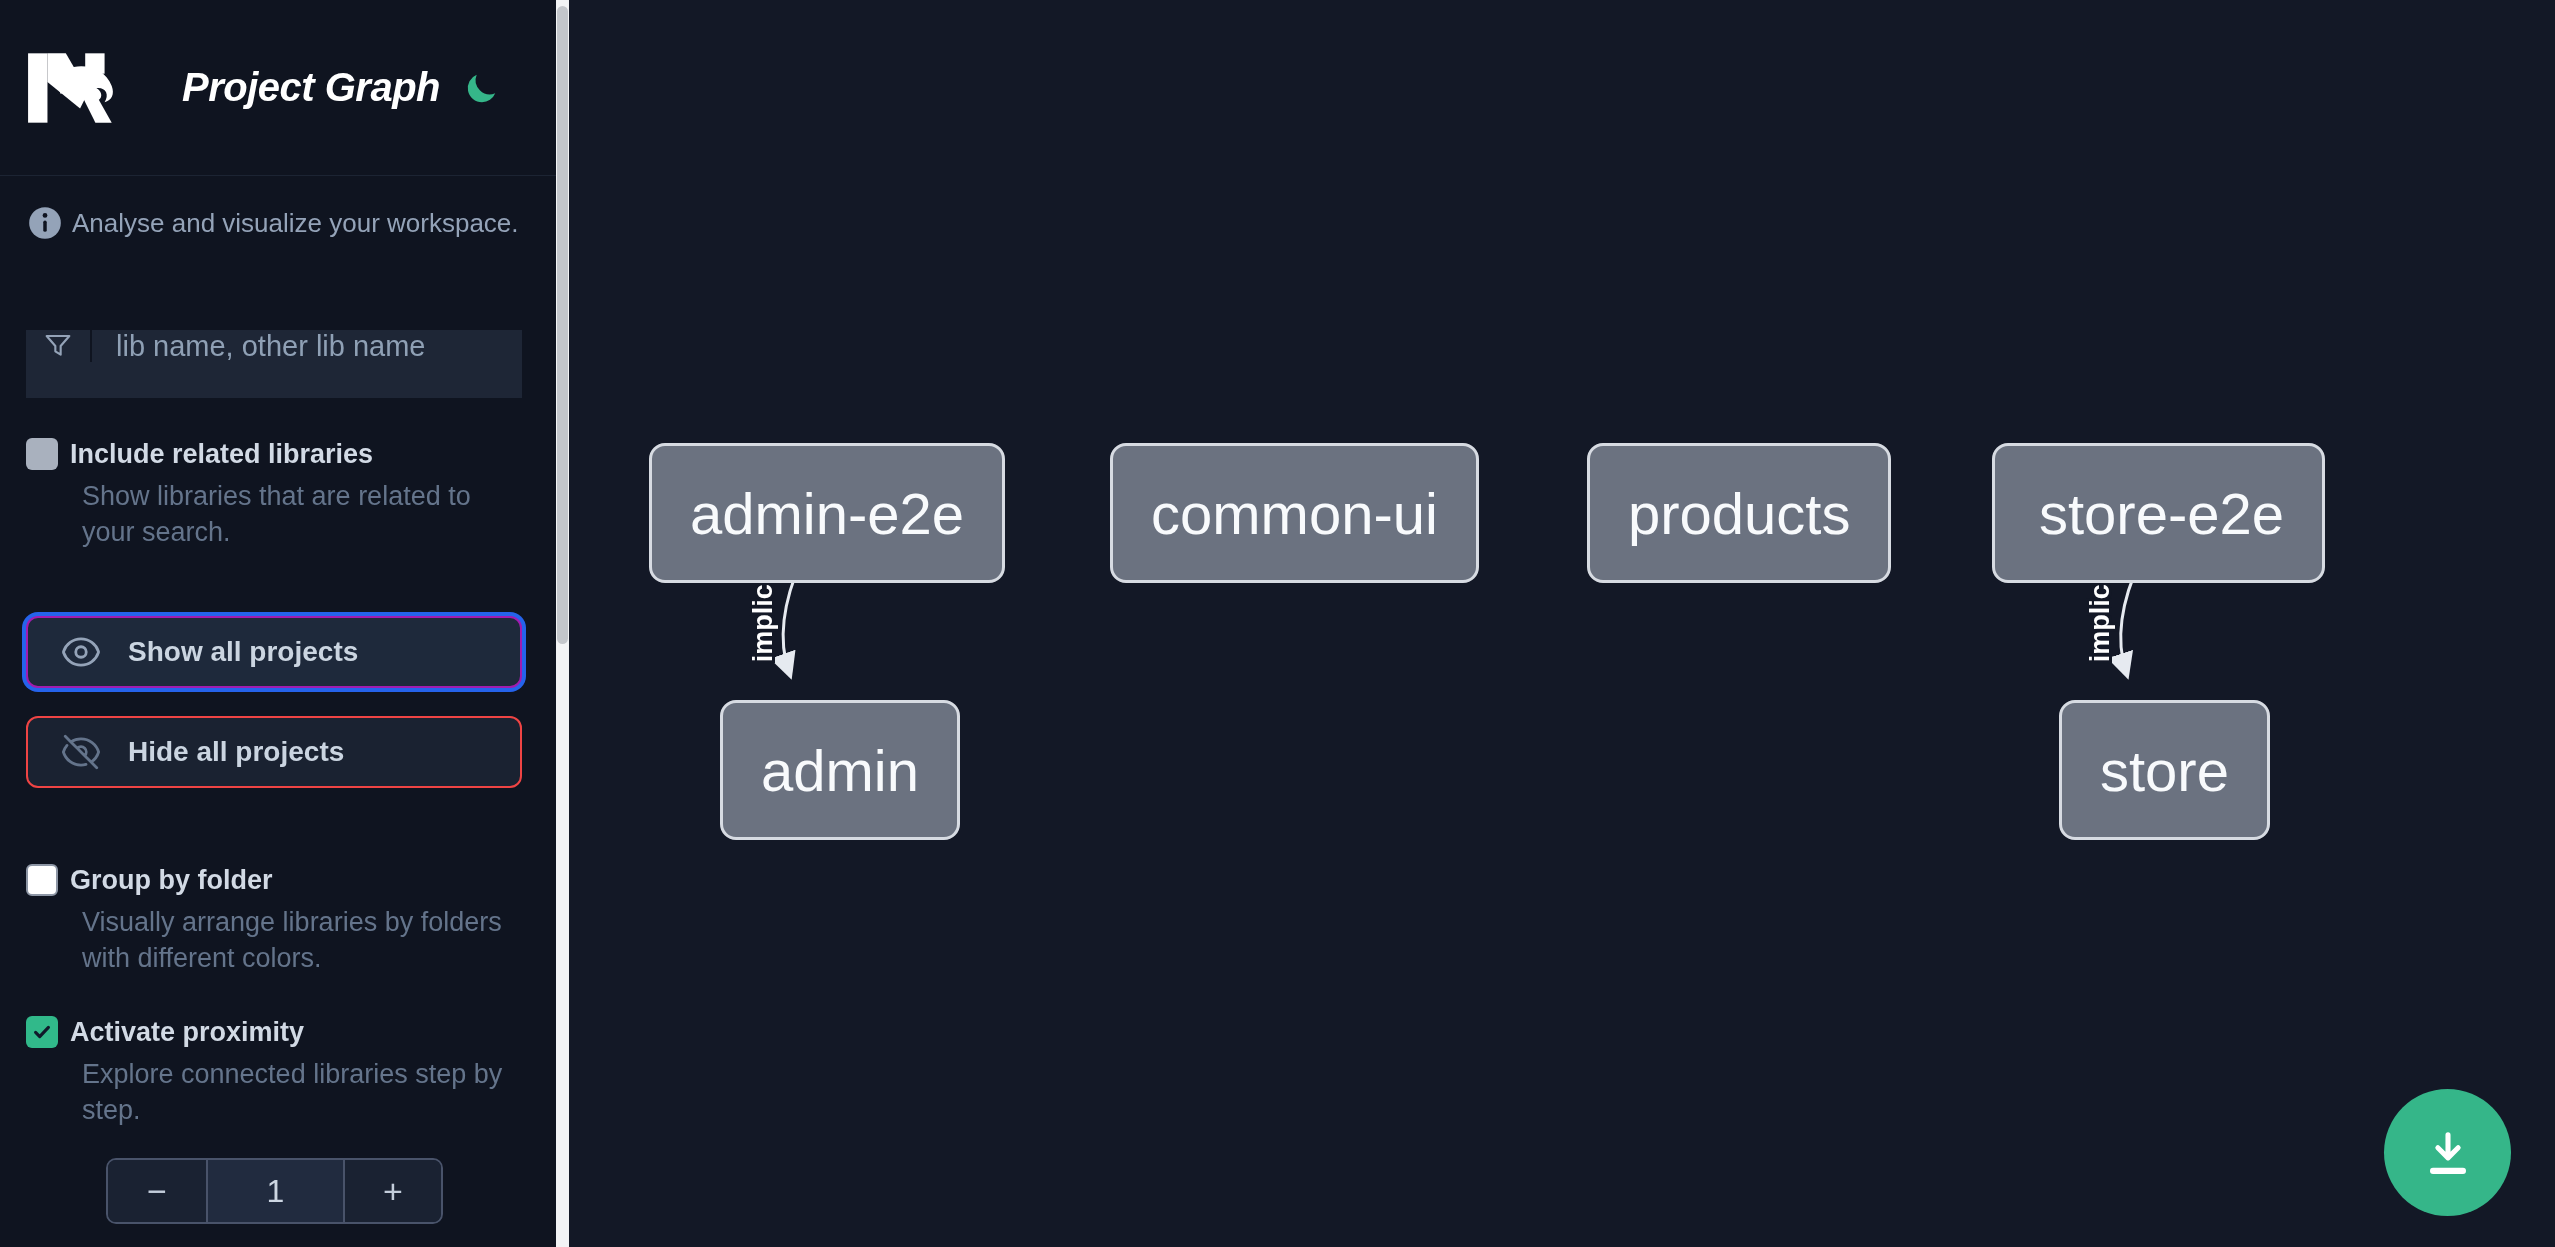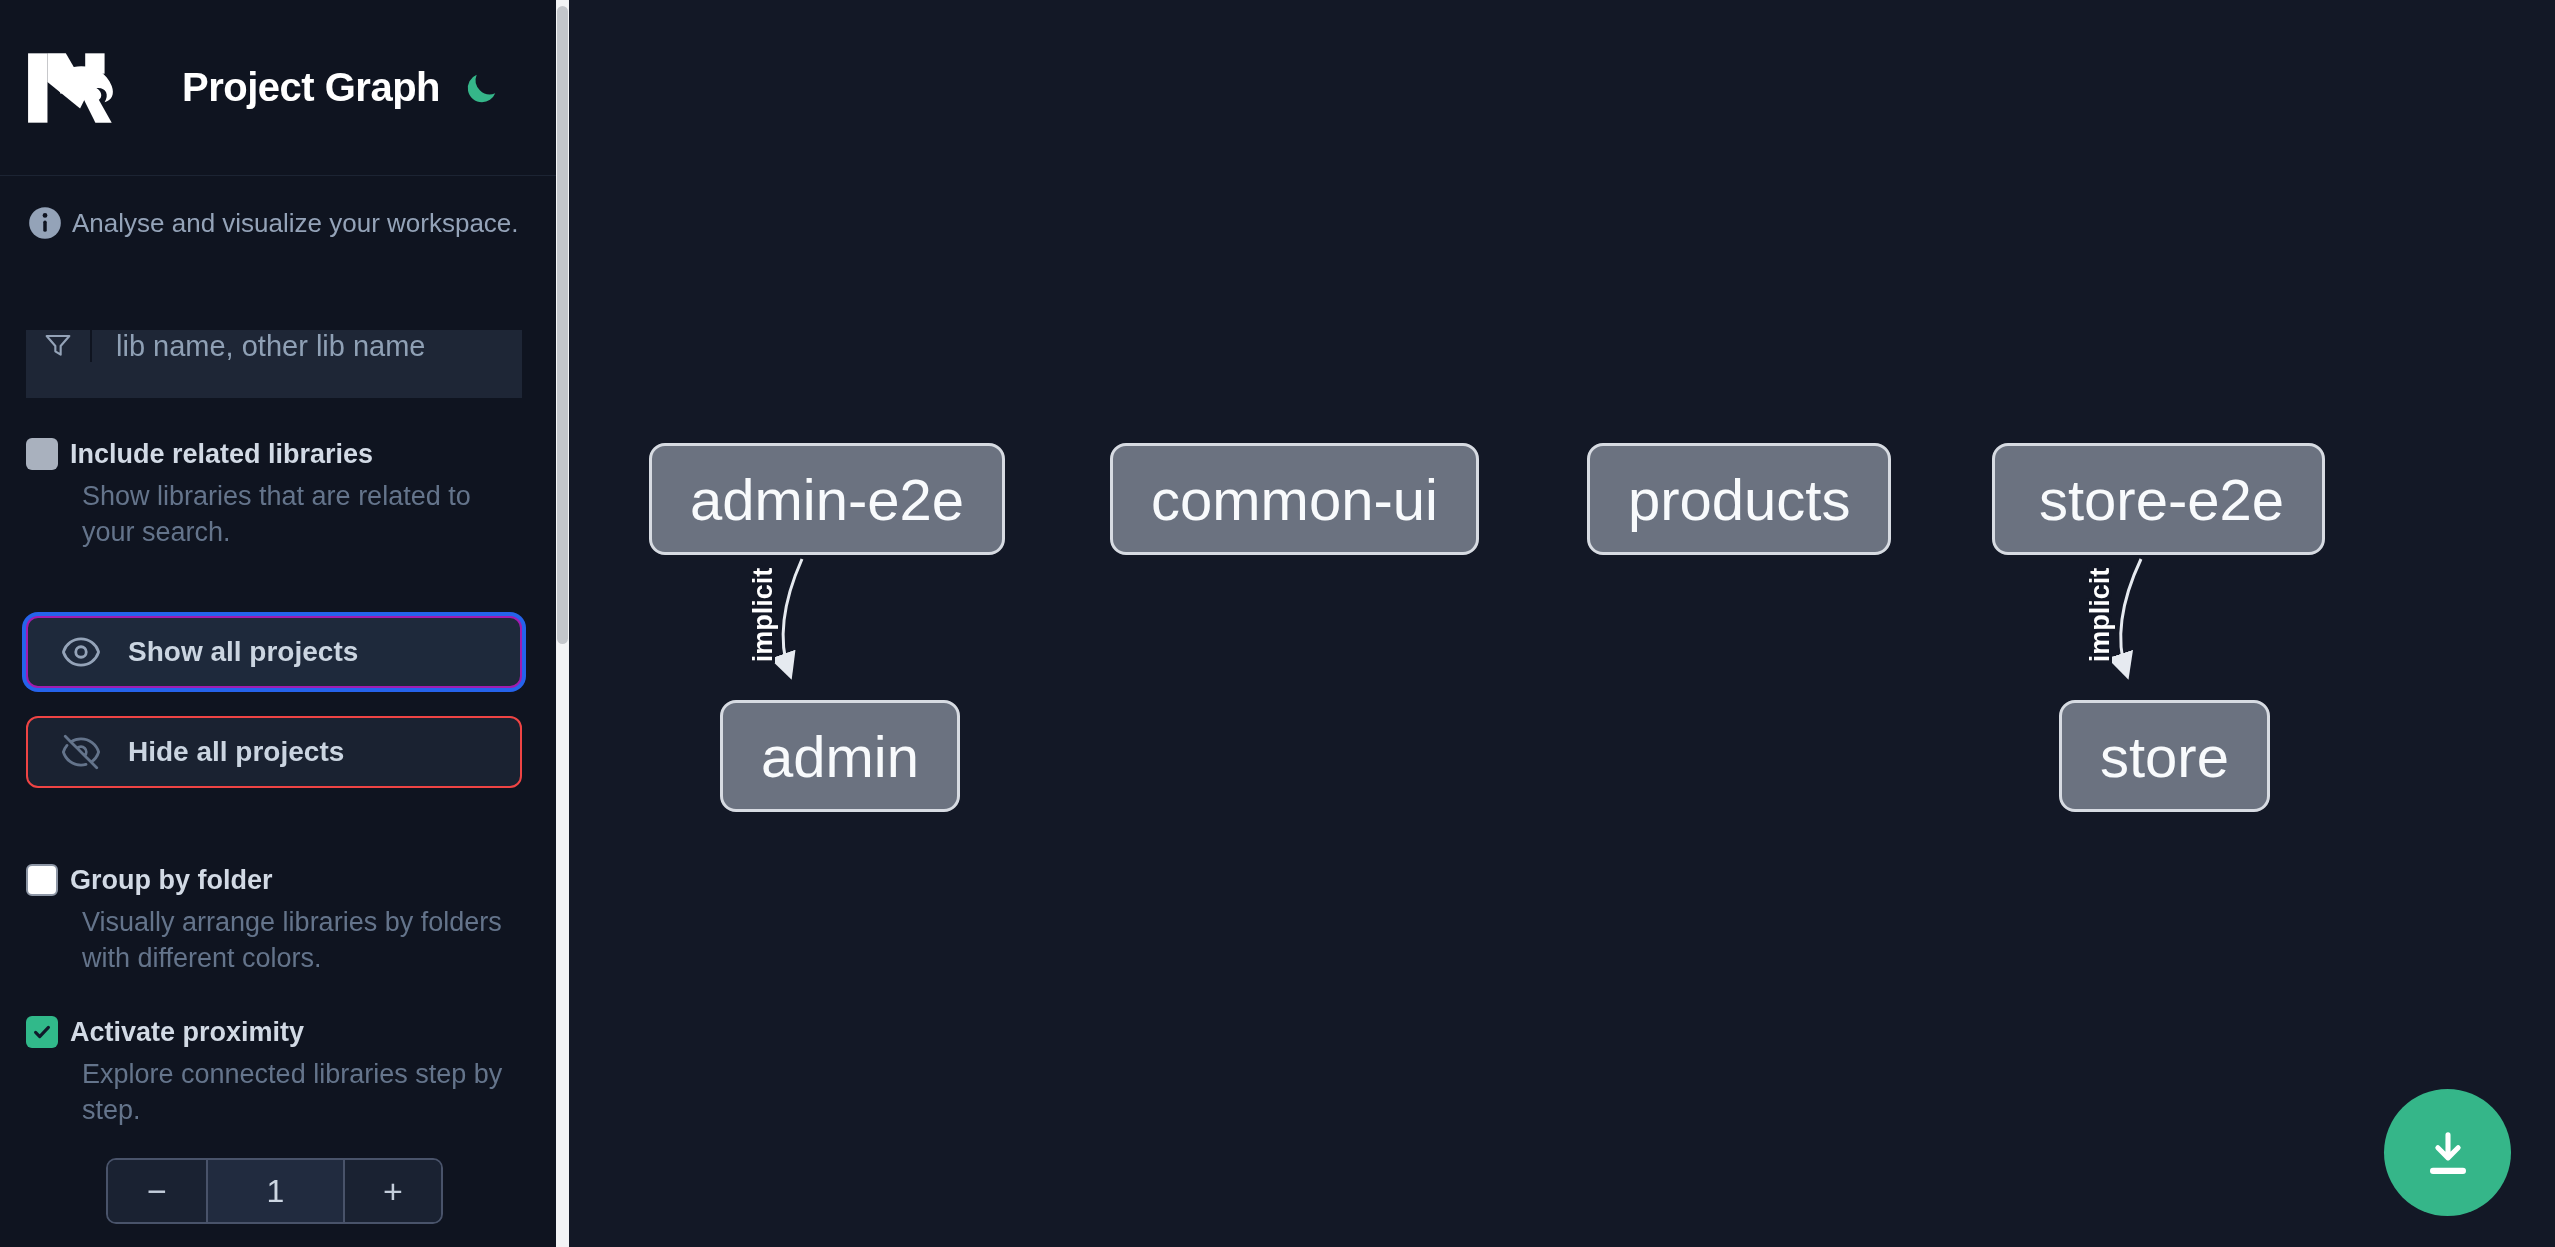--- a/index.html
+++ b/index.html
@@ -23,20 +23,21 @@
     height:176px;
     display:flex; align-items:center;
     padding:0 52px 0 24px;
     border-bottom:1px solid #1c2433;
   }
   .logo-svg { width:102px; height:82px; display:block; }
   .app-title {
     color:#ffffff; font-size:40px; font-weight:700;
     margin-left:56px; letter-spacing:-0.5px;
     flex:1;
+    font-style:italic;
   }
   .theme-toggle {
     background:none; border:none; cursor:pointer;
     width:44px; height:44px; display:flex; align-items:center; justify-content:center;
   }
 
   .sidebar-body { padding:28px 34px 0 26px; }
 
   .info-row { display:flex; align-items:center; gap:8px; margin-bottom:16px; }
   .info-text { color:#94a3b8; font-size:26px; }
@@ -135,21 +136,21 @@
   .edges-svg { position:absolute; left:0; top:0; width:1986px; height:1247px; }
   .edge-path { stroke:#e6eaf0; stroke-width:3; fill:none; }
   .edge-label {
     fill:#ffffff; font-size:27px; font-weight:700;
     font-family:"Liberation Sans", sans-serif;
     paint-order:stroke; stroke:#131826; stroke-width:6px;
     text-anchor:middle;
   }
   .gnode {
     position:absolute;
-    height:112px;
+    height:140px;
     display:inline-flex; align-items:center;
     padding:0 38px;
     background:#6b7280;
     border:3px solid #d7dbe2;
     border-radius:16px;
     color:#f8fafc; font-size:58px;
     cursor:pointer;
     white-space:nowrap;
   }
   .fab {

